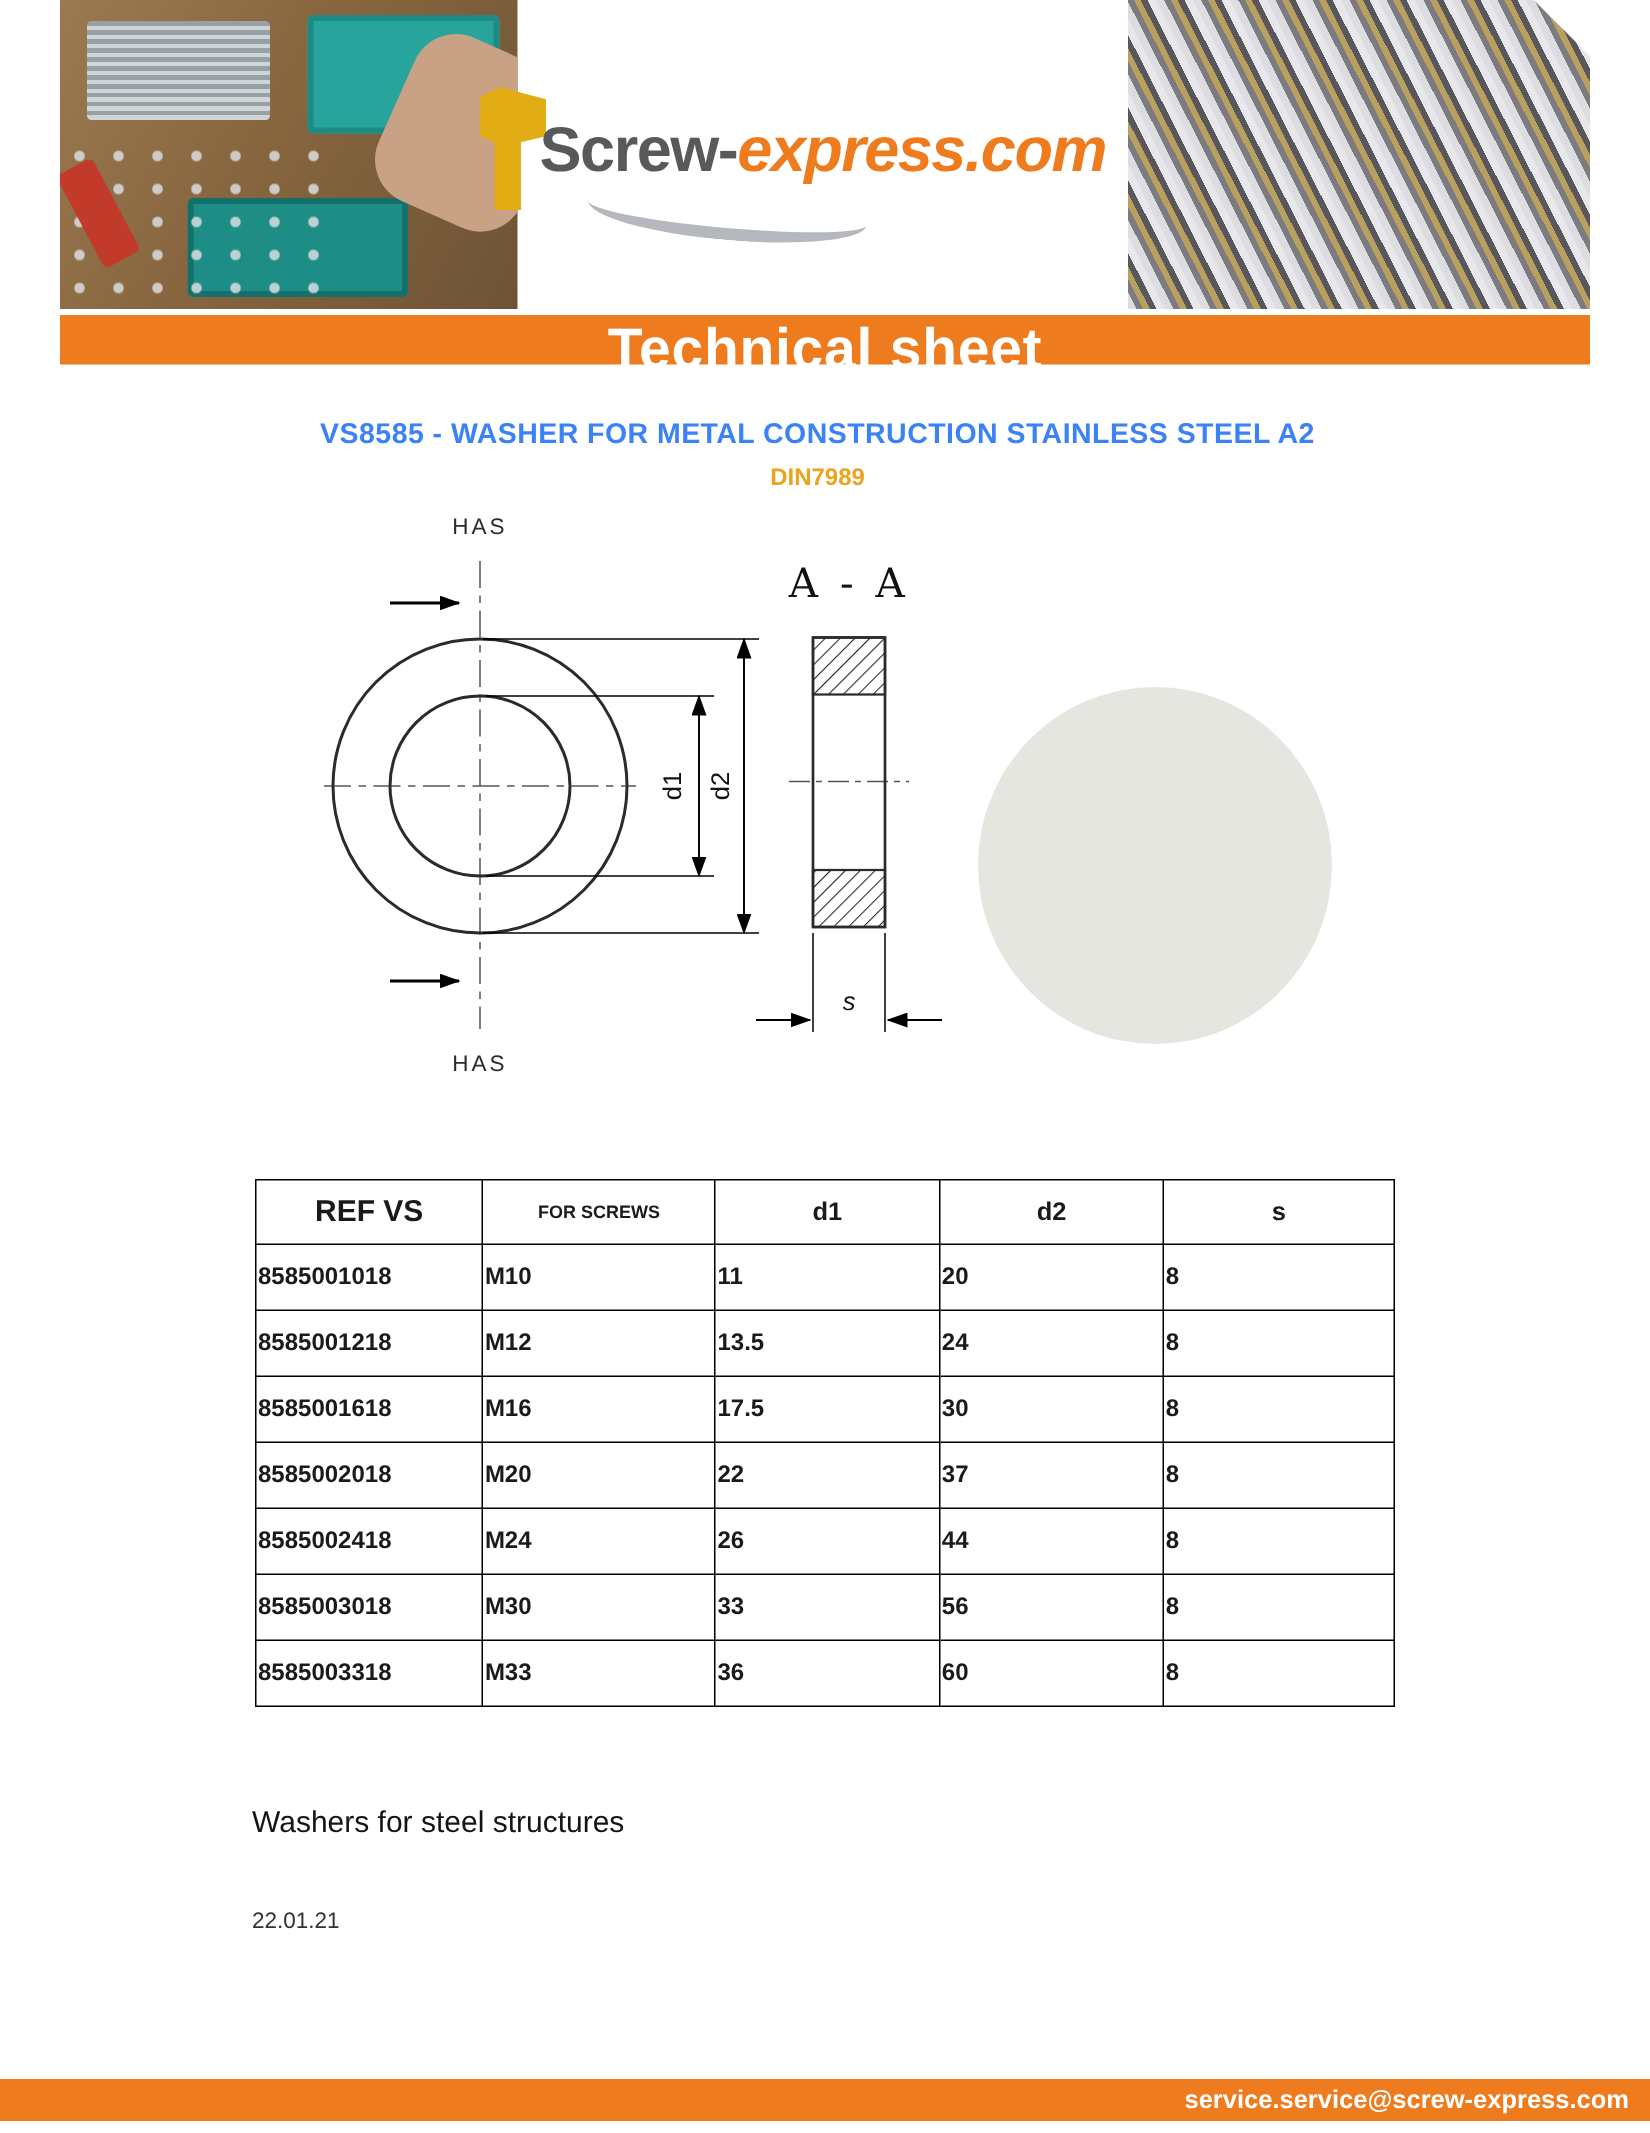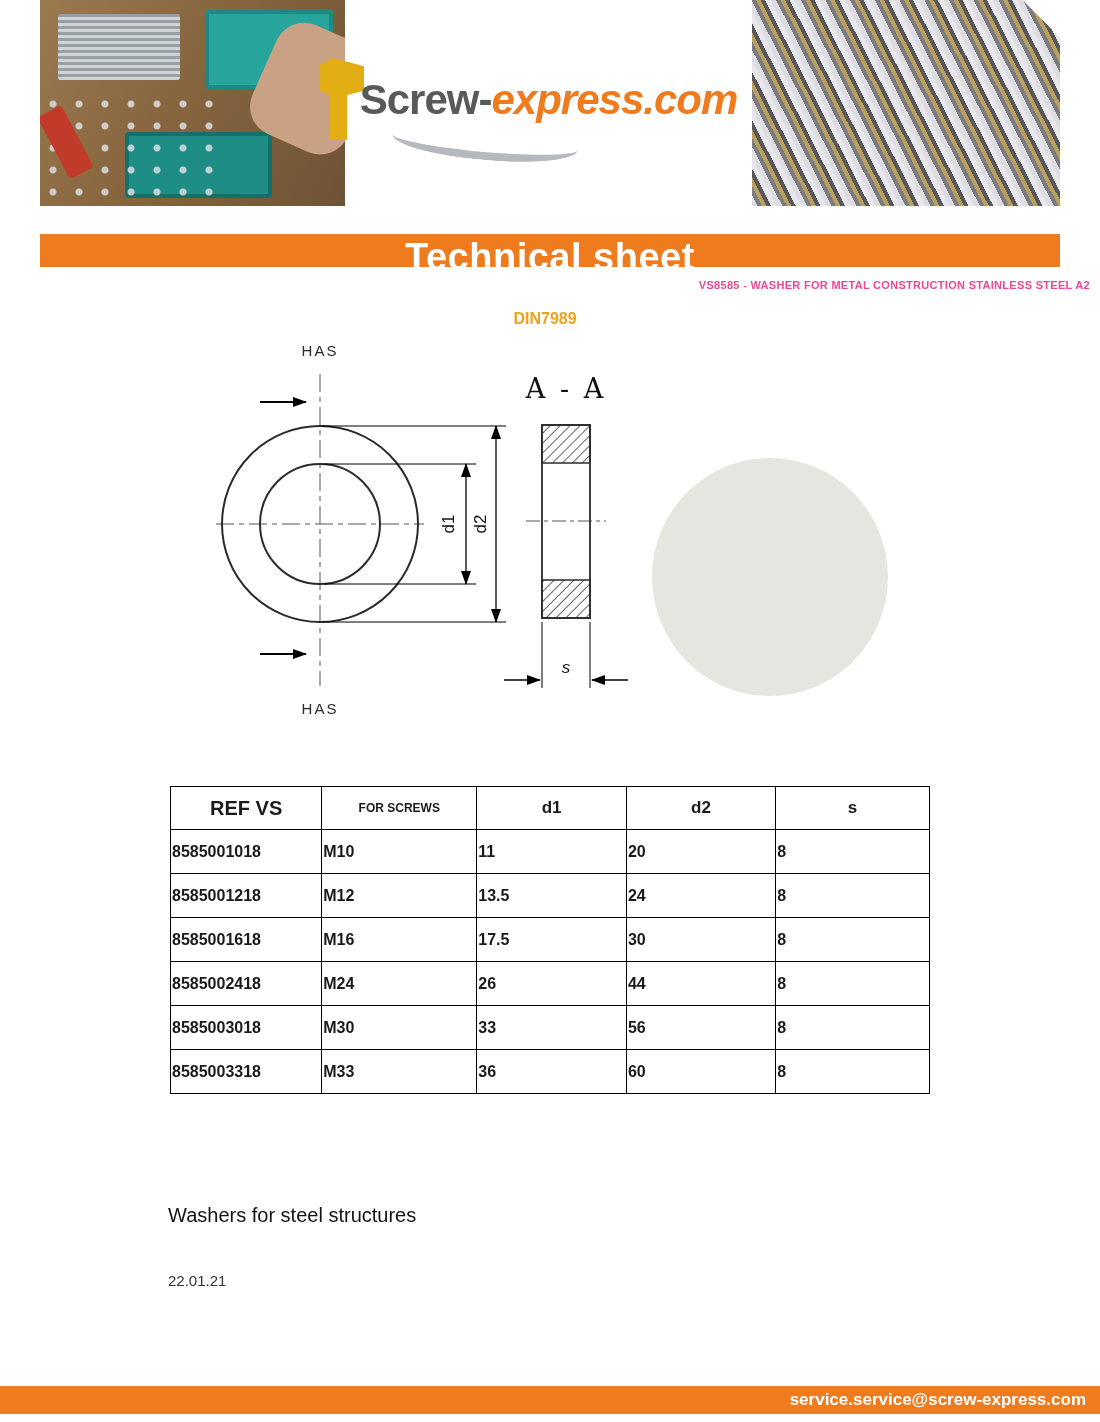--- a/index.html
+++ b/index.html
@@ -23,25 +23,25 @@
   .redtool{left:4%;top:52%;width:9%;height:34%;background:#c23b2a;transform:rotate(-28deg);border-radius:4px;}
   .tool-icon{position:absolute;left:320px;top:58px;width:44px;height:82px;background:#e2ac15;
      clip-path:polygon(30% 0,100% 10%,100% 40%,62% 45%,62% 100%,22% 100%,22% 45%,0 40%,0 8%);}
   .logo{position:absolute;left:345px;top:76px;width:407px;text-align:center;white-space:nowrap;}
   .logo .p1{font-size:42px;font-weight:bold;color:#58595b;letter-spacing:-1px;}
   .logo .p2{font-size:42px;font-weight:bold;font-style:italic;color:#ee7b1d;letter-spacing:-1px;}
   .logo-swoosh{position:absolute;left:392px;top:124px;width:186px;height:28px;
      border-bottom:8px solid #b5b9bd;border-radius:50%;transform:rotate(5deg);}
 
   
-  .banner{position:absolute;left:40px;top:234px;width:1020px;height:33px;background:#ee7b1d;
+  .banner{position:absolute;left:40px;top:210px;width:1020px;height:33px;background:#ee7b1d;
           color:#ffffff;font-size:38px;font-weight:bold;text-align:center;line-height:47px;letter-spacing:0.5px;}
 
-  .doc-title{position:absolute;left:0;top:279px;width:1090px;text-align:right;
-             color:#ec4899;font-size:11px;font-weight:bold;letter-spacing:.3px;}
+  .doc-title{position:absolute;left:0;top:279px;width:1090px;text-align:center;
+             color:#3b82f6;font-size:19px;font-weight:bold;letter-spacing:.3px;}
   .doc-sub{position:absolute;left:0;top:310px;width:1090px;text-align:center;
            color:#eca31d;font-size:16px;font-weight:bold;}
 
   
   .drawing{position:absolute;left:160px;top:340px;}
   .washer-photo{position:absolute;left:652px;top:458px;width:236px;height:238px;border-radius:50%;
      background:radial-gradient(circle at 46% 42%, #ffffff 0 26%, #c6c6bf 27%, #ececе8 36%, #f3f3ef 46%, #dadad4 60%, #ebebe7 72%, #c2c2bb 88%, #d6d6d0 100%);
      background-color:#e6e6e1;}
 
   
@@ -165,20 +165,27 @@
           <td>8</td>
         </tr>
         <tr>
           <td>8585001618</td>
           <td>M16</td>
           <td>17.5</td>
           <td>30</td>
           <td>8</td>
         </tr>
         <tr>
+          <td>8585002018</td>
+          <td>M20</td>
+          <td>22</td>
+          <td>37</td>
+          <td>8</td>
+        </tr>
+        <tr>
           <td>8585002418</td>
           <td>M24</td>
           <td>26</td>
           <td>44</td>
           <td>8</td>
         </tr>
         <tr>
           <td>8585003018</td>
           <td>M30</td>
           <td>33</td>

